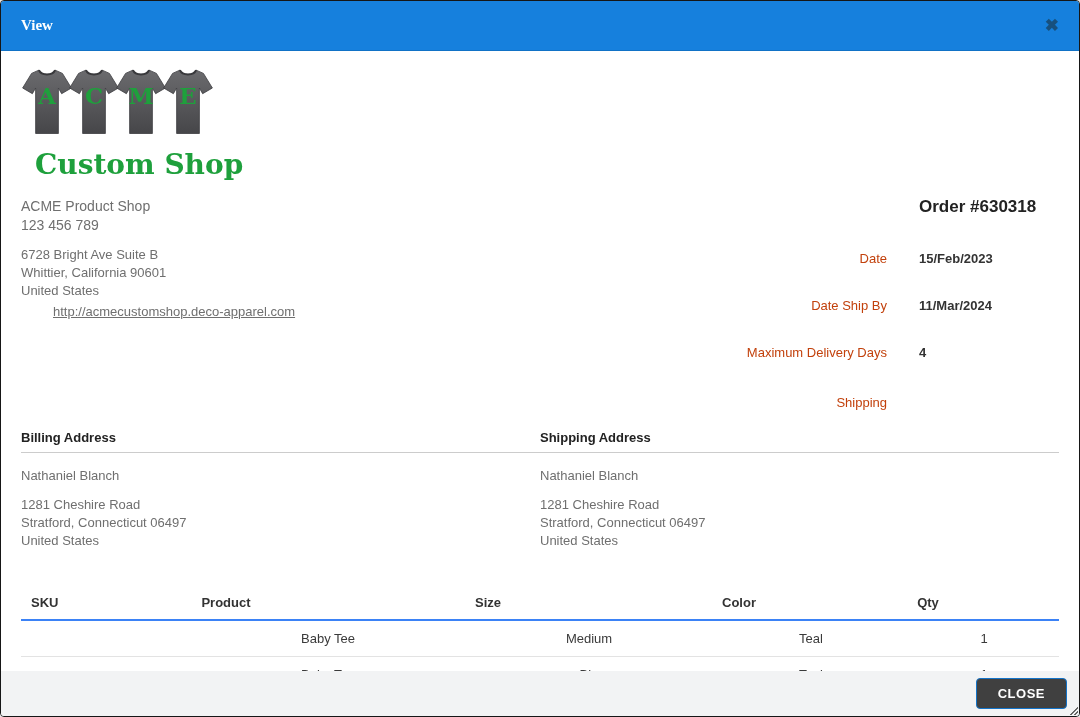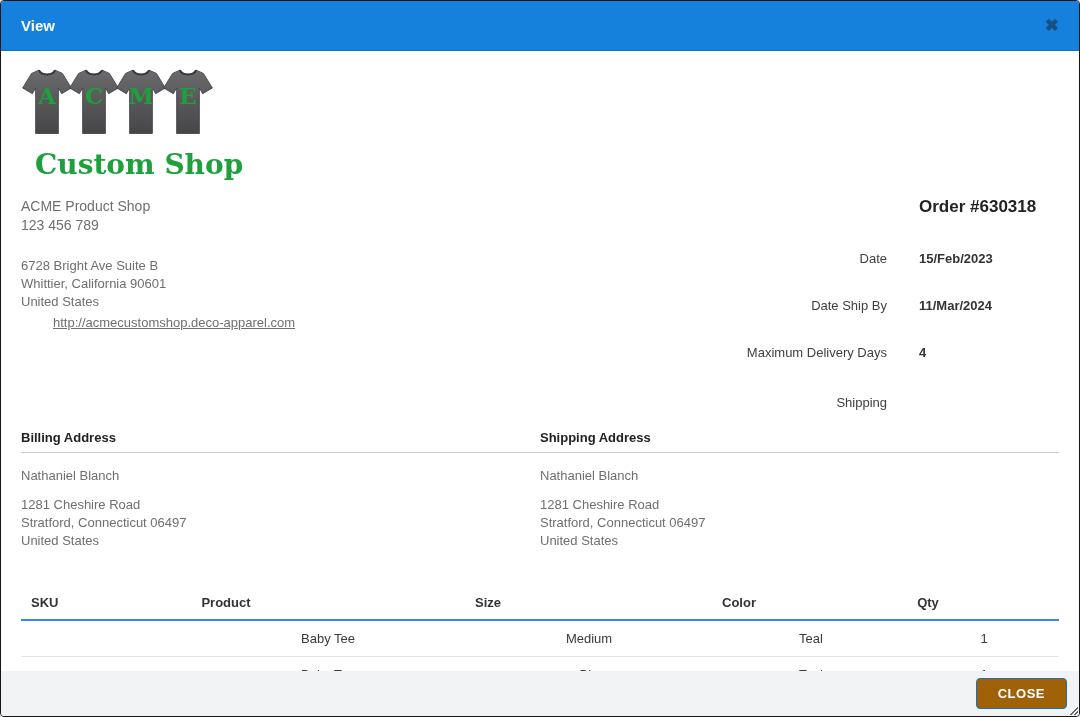--- a/index.html
+++ b/index.html
@@ -7,21 +7,21 @@
   body { font-family:"Liberation Sans", sans-serif; }
 
   .dialog{
     position:relative; width:1080px; height:717px; background:#fff;
     border:1px solid #161616; border-radius:4px; overflow:hidden;
   }
 
   
   .dlg-header{
     height:50px; background:#1680dd; border-bottom:1px solid #1172c6;
-    display:flex; align-items:center; padding:0 20px;
+    display:flex; align-items:center; padding:0 20px;font-family:Liberation Serif, serif;
   }
   .dlg-title{ color:#fff; font-size:15px; font-weight:bold; }
   .dlg-close{
     margin-left:auto; color:#17507e; font-size:17px; font-weight:bold;
     cursor:pointer; line-height:1; user-select:none;
   }
 
   
   .content{ padding:0 20px; }
 
@@ -31,34 +31,34 @@
   .shirt-row svg{ margin-right:-5px; flex:none; }
   .logo-caption{
     font-family:"DejaVu Serif", serif; font-weight:bold; color:#1ea03c;
     font-size:28px; margin:9px 0 0 14px; letter-spacing:0px; white-space:nowrap;
   }
 
   
   .info-row{ display:flex; margin-top:16px; }
   .company{ color:#6f6f6f; }
   .co-name,.co-phone{ font-size:14px; line-height:19px; }
-  .co-addr{ margin-top:22px; font-size:13px; line-height:18px; }
+  .co-addr{ margin-top:11px; font-size:13px; line-height:18px; }
   .co-link{
     display:inline-block; margin-top:4px; font-size:13px; color:#6f6f6f;
     text-decoration:underline; cursor:pointer;padding-left:32px;
   }
   .order{
     margin-left:auto; display:grid; grid-template-columns:auto 140px;
     column-gap:20px; row-gap:8px; align-items:baseline; align-content:start;gap:32px;
   }
   .order-title{
     grid-column:2; font-size:17px; font-weight:bold; color:#222;
     white-space:nowrap; margin-bottom:2px;
   }
-  .order-label{ text-align:right; color:#404040; font-size:13px; }
+  .order-label{ text-align:right; color:#c2410c; font-size:13px; }
   .order-value{ color:#333; font-size:13px; font-weight:bold; min-height:15px; }
 
   
   .addr-head-row{
     display:grid; grid-template-columns:1fr 1fr; margin-top:20px;
     border-bottom:1px solid #ccc; padding-bottom:7px;
   }
   .addr-heading{ font-size:13px; font-weight:bold; color:#222; }
   .addr-cols{ display:grid; grid-template-columns:1fr 1fr; padding-top:14px; }
   .addr-col{ color:#6f6f6f; font-size:13px; line-height:18px; }
@@ -79,21 +79,21 @@
     font-size:13px; color:#3a3a3a;
   }
 
   
   .dlg-footer{
     position:absolute; left:0; right:0; bottom:0; height:45px;
     background:#f2f3f4; display:flex; align-items:center;
     justify-content:flex-end; padding-right:12px;
   }
   .close-btn{
-    background:#a16207; color:#fff; font-family:"Liberation Sans",sans-serif;
+    background:#404040; color:#fff; font-family:"Liberation Sans",sans-serif;
     font-size:13px; font-weight:bold; letter-spacing:.5px;
     padding:7px 21px; border:1px solid #1373c8; border-radius:4px; cursor:pointer;
   }
   .resize-grip{
     position:absolute; right:1px; bottom:1px; width:9px; height:9px;
     background:
       linear-gradient(135deg, transparent 55%, #666 55%, #666 65%, transparent 65%,
         transparent 75%, #666 75%, #666 85%, transparent 85%);
     cursor:nwse-resize;
   }

